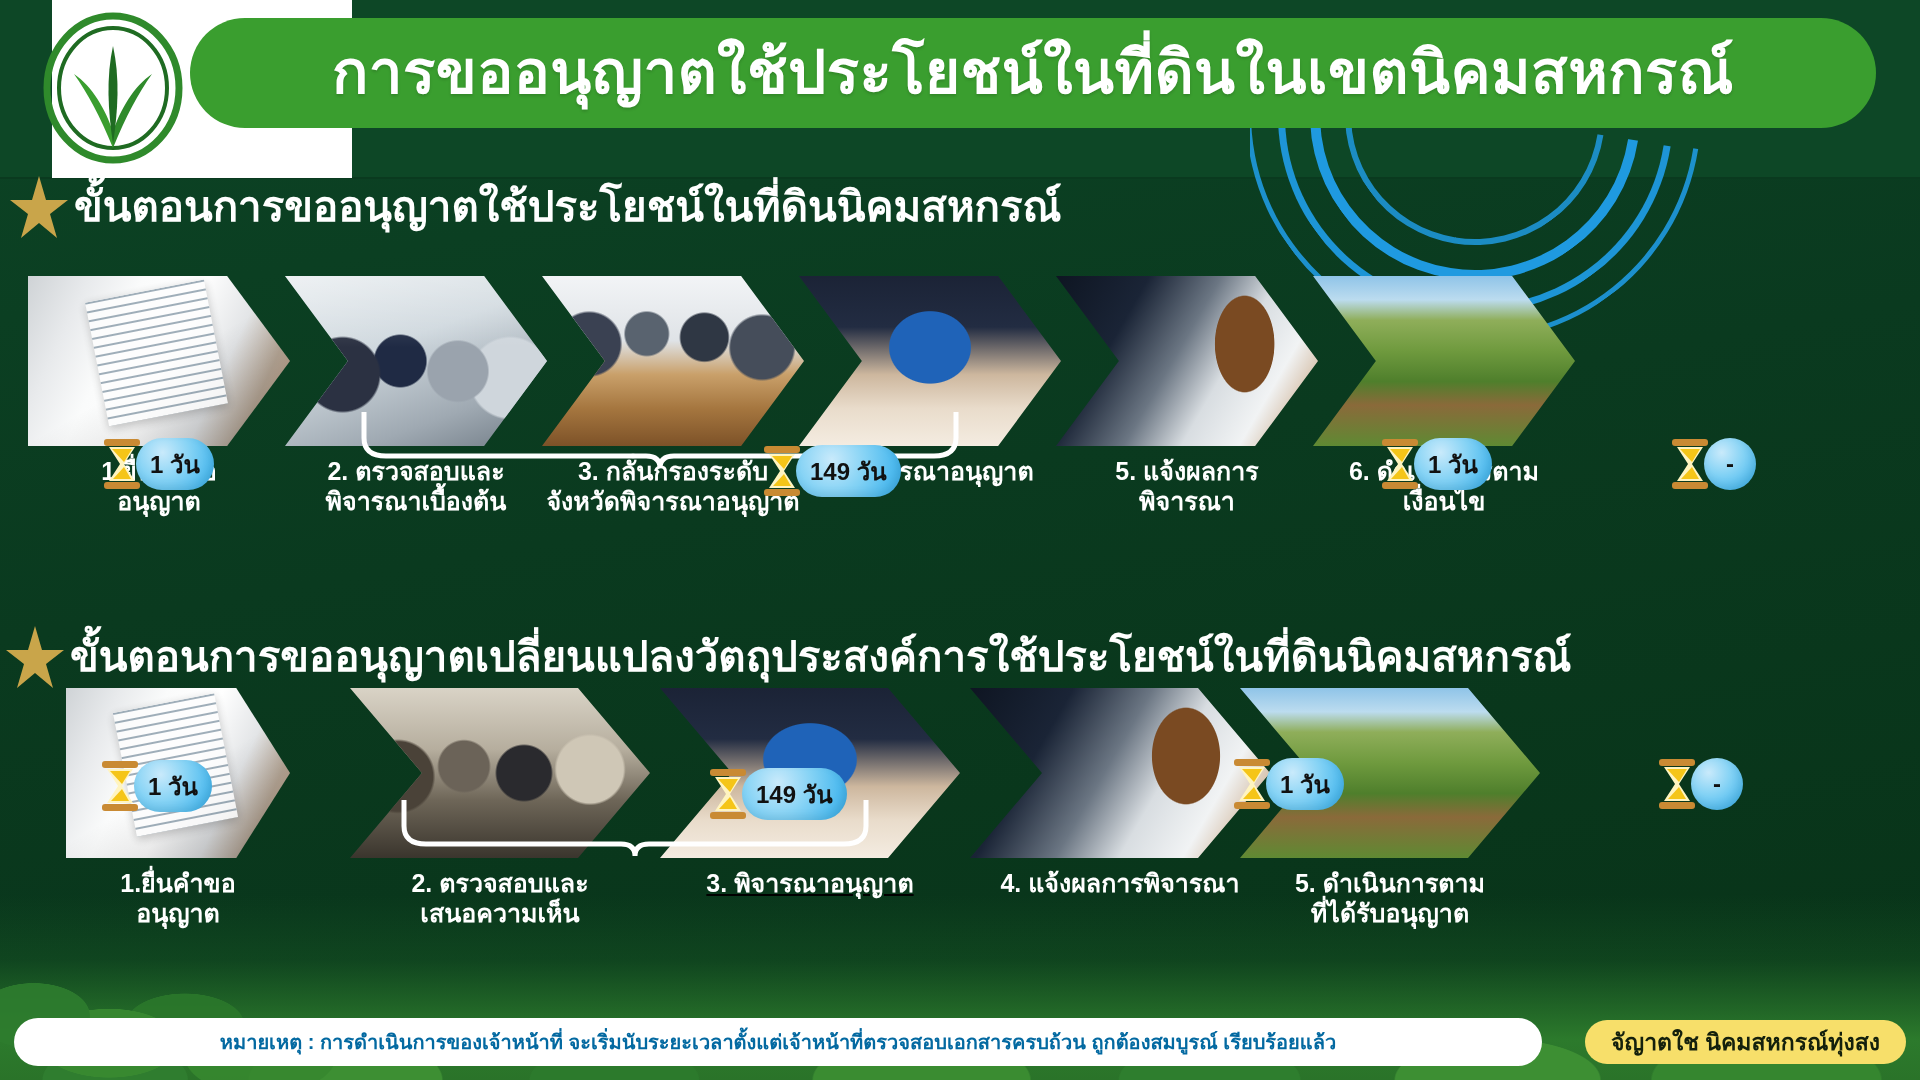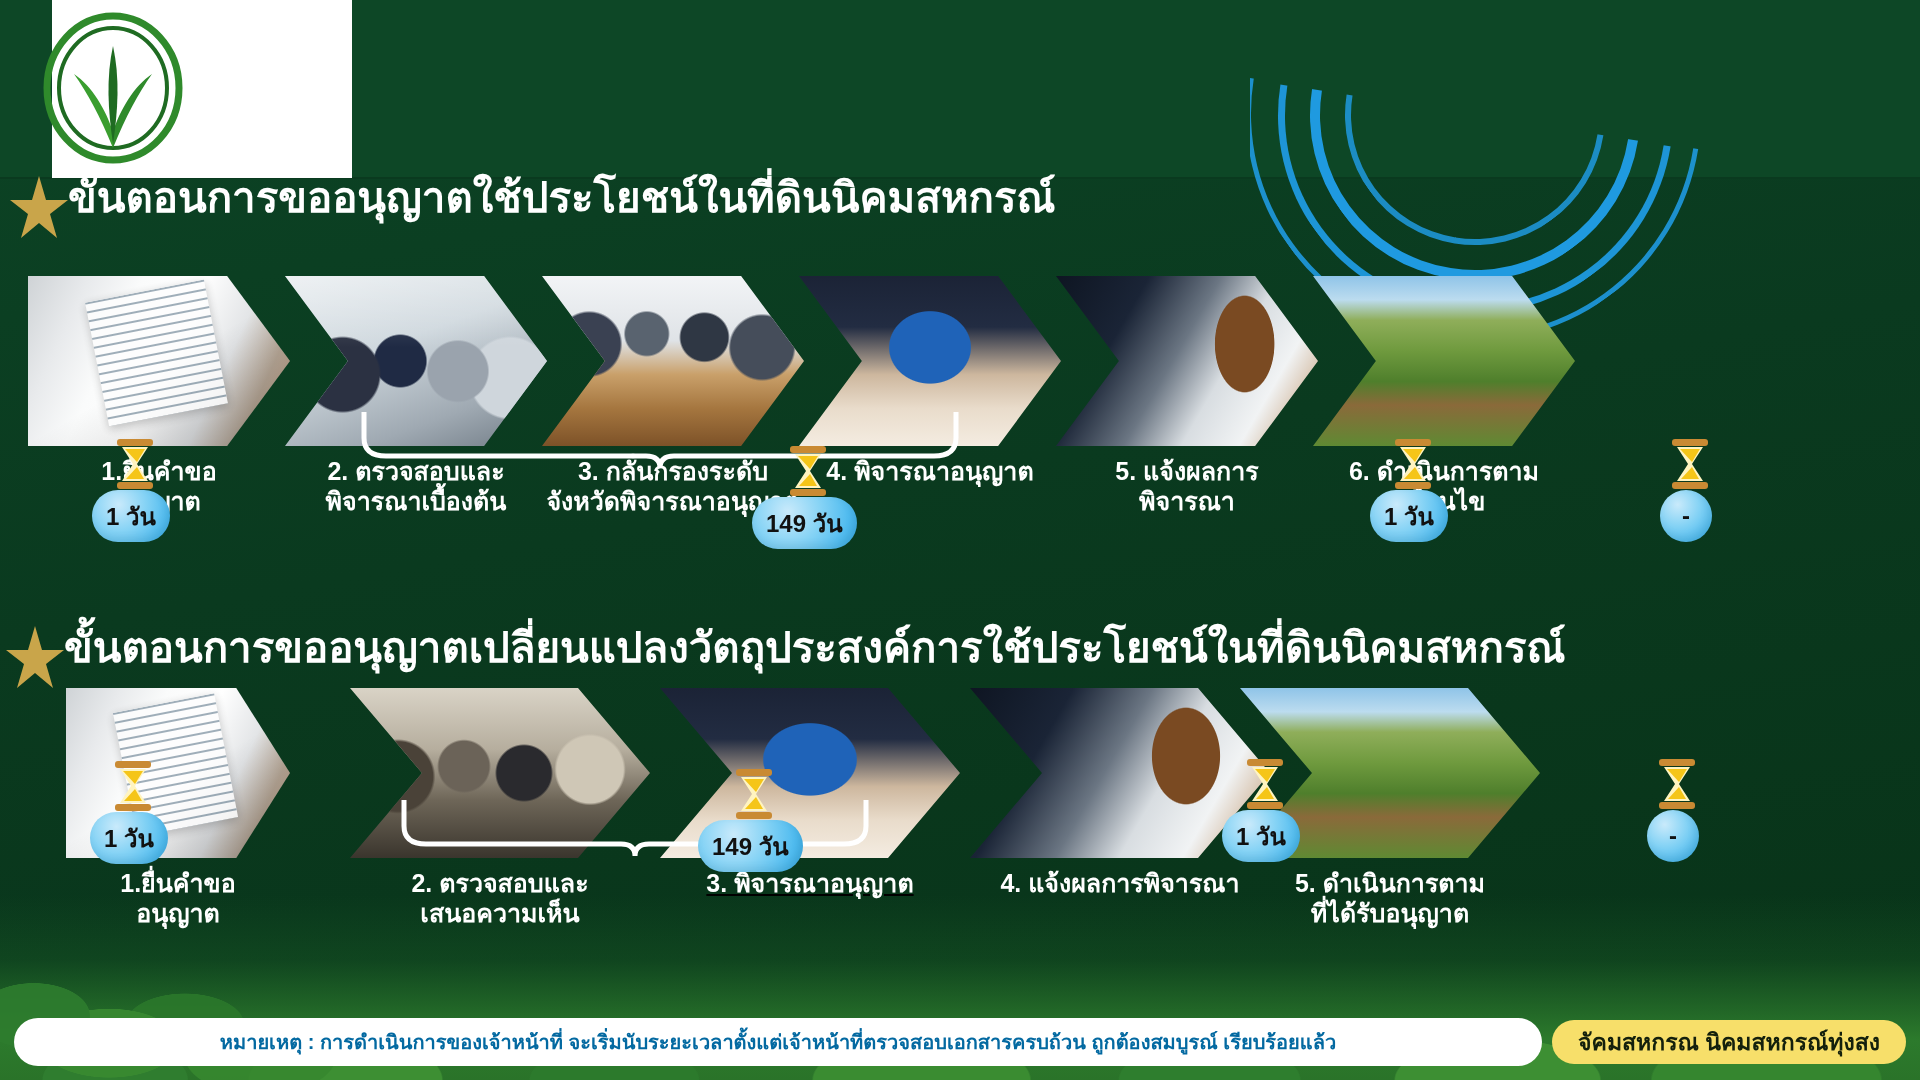--- a/index.html
+++ b/index.html
@@ -77,21 +77,21 @@
     background: #3a9e2f; border-radius: 56px;
     display: flex; align-items: center; justify-content: center;
   }
   .title-text {
     color: #ffffff; font-size: 60px; font-weight: 700; letter-spacing: .5px;
     white-space: nowrap; line-height: 1;
     text-shadow: 0 2px 3px rgba(0,0,0,.15);
   }
 
   
-  .section-head { position: absolute; display: flex; align-items: flex-start; }
+  .section-head { position: absolute; display: flex; align-items: center; gap: 6px; }
   .star {
     width: 58px; height: 62px; flex: 0 0 58px;
     color: #c9a54a;
   }
   .star svg { width: 58px; height: 62px; display:block; }
   .section-title {
     color: #ffffff; font-size: 42px; font-weight: 700; white-space: nowrap; line-height: 1.05;
   }
   #sec1-head { left: 10px; top: 176px; }
   #sec2-head { left: 6px; top: 626px; }
@@ -171,21 +171,21 @@
       radial-gradient(circle at 58% 50%, #2a2a2e 0 14%, transparent 15%),
       radial-gradient(circle at 80% 48%, #cfc7b6 0 13%, transparent 14%),
       linear-gradient(180deg, #d9d3c6 0%, #b6ae9e 36%, #6e6658 66%, #3a352d 100%);
   }
 
   
   .bracket { position: absolute; pointer-events:none; }
   .bracket svg { display:block; }
 
   .time-badge {
-    position: absolute; display: flex; align-items: center; flex-direction: column;
+    position: absolute; display: flex; align-items: center;
   }
   .hourglass { width: 44px; height: 52px; flex:0 0 44px; }
   .hourglass svg { width: 44px; height: 52px; display:block; }
   .bubble {
     margin-left: -8px;
     min-width: 52px; height: 52px; border-radius: 50%;
     background: radial-gradient(circle at 34% 28%, #c9eafb 0%, #86d3f5 42%, #4fbbef 78%, #36a9e4 100%);
     display: flex; align-items: center; justify-content: center;
     padding: 0 14px;
     color: #111; font-size: 24px; font-weight: 700; white-space: nowrap;
@@ -229,20 +229,23 @@
   <div class="logo-plate"></div>
   <div class="logo-mark">
     <svg viewBox="0 0 150 152">
       <ellipse cx="75" cy="76" rx="66" ry="72" fill="none" stroke="#2f8a2b" stroke-width="7"></ellipse>
       <ellipse cx="75" cy="76" rx="54" ry="60" fill="none" stroke="#1f6b22" stroke-width="4"></ellipse>
       <path d="M75 136 C 62 104, 50 82, 36 62 C 54 74, 68 98, 75 120 Z" fill="#3a9e2f"></path>
       <path d="M75 136 C 88 104, 100 82, 114 62 C 96 74, 82 98, 75 120 Z" fill="#2f8a2b"></path>
       <path d="M75 132 C 70 98, 68 66, 75 34 C 82 66, 80 98, 75 132 Z" fill="#1f6b22"></path>
     </svg>
   </div>
+  <div class="title-pill">
+    <div class="title-text">การขออนุญาตใช้ประโยชน์ในที่ดินในเขตนิคมสหกรณ์</div>
+  </div>
 </div>
 
 <div class="section-head" id="sec1-head">
   <div class="star">
     <svg viewBox="0 0 58 62">
       <path d="M29 0 L36 24 L58 24 L40 38 L47 62 L29 47 L11 62 L18 38 L0 24 L22 24 Z" fill="#c9a54a"></path>
     </svg>
   </div>
   <div class="section-title">ขั้นตอนการขออนุญาตใช้ประโยชน์ในที่ดินนิคมสหกรณ์</div>
 </div>
@@ -439,14 +442,14 @@
     </svg>
   </div>
   <div class="bubble">-</div>
 </div>
 
 <div class="footer-note">
   <div class="footer-note-text">หมายเหตุ : การดำเนินการของเจ้าหน้าที่ จะเริ่มนับระยะเวลาตั้งแต่เจ้าหน้าที่ตรวจสอบเอกสารครบถ้วน ถูกต้องสมบูรณ์ เรียบร้อยแล้ว</div>
 </div>
 
 <div class="credit">
-  <div class="credit-text">จัคมสหกรณ นิคมสหกรณ์ทุ่งสง</div>
+  <div class="credit-text">จัญาตใช นิคมสหกรณ์ทุ่งสง</div>
 </div>
 
 </body></html>

